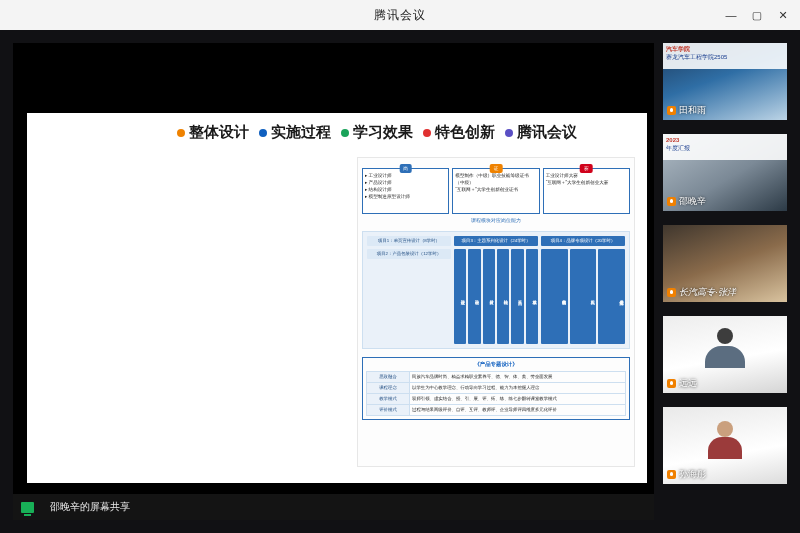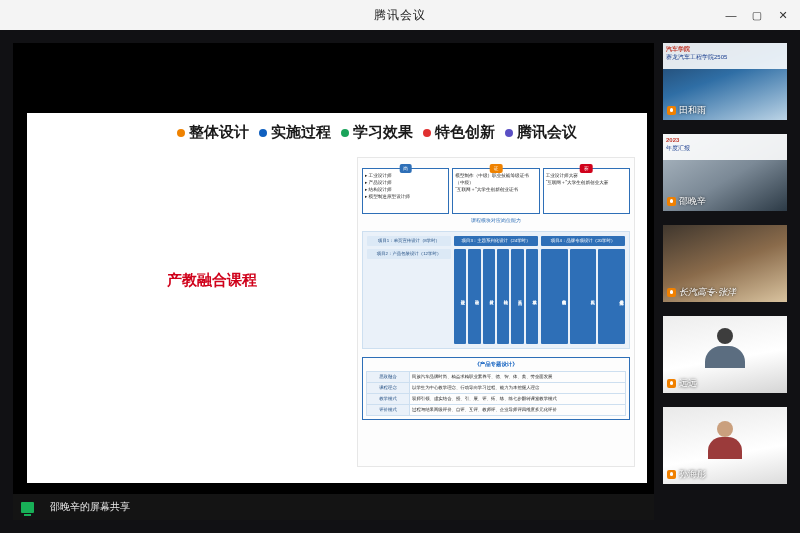--- a/index.html
+++ b/index.html
@@ -369,21 +369,20 @@
             <span>特色创新</span>
           </div>
           <div class="nav-item c5">
             <span class="dot"></span>
             <span>腾讯会议</span>
           </div>
         </div>
 
 
         <div class="slide-left-text">
-          <div class="row red">产教融合课程</div>
         </div>
 
         <div class="diagram">
 
           <div class="d-row">
             <div class="d-box d-top">
               <div class="d-badge">岗</div>
               <div>▸ 工业设计师</div>
               <div>▸ 产品设计师</div>
               <div>▸ 结构设计师</div>

